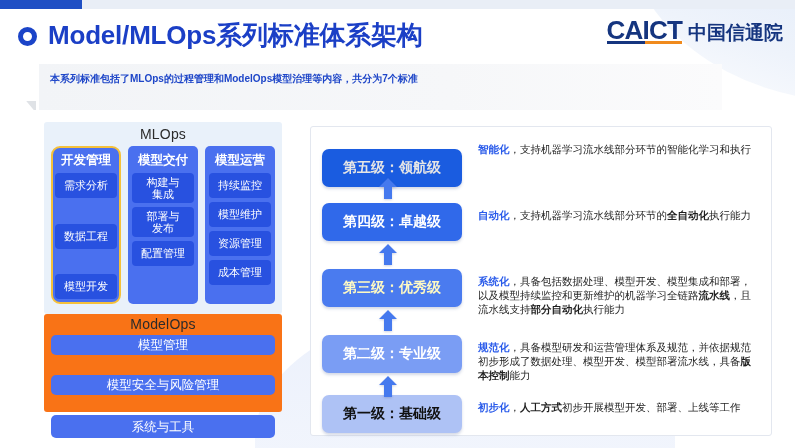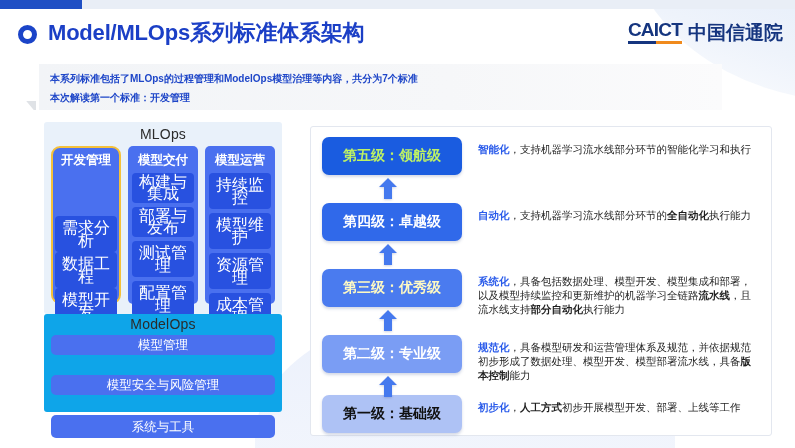--- a/index.html
+++ b/index.html
@@ -49,32 +49,32 @@
     display: flex; align-items: center; gap: 11px;
     z-index: 6;
   }
   .ring-icon {
     width: 19px; height: 19px; border-radius: 50%;
     border: 5px solid #1b44c8;
     flex: 0 0 auto;
     margin-top: 2px;
   }
   .title-text {
-    font-size: 22px; font-weight: bold; color: #1b3fc6;
+    font-size: 26px; font-weight: bold; color: #1b3fc6;
     letter-spacing: -0.2px; white-space: nowrap;
   }
 
   
   .logo {
     position: absolute; right: 12px; top: 20px;
     display: flex; align-items: flex-end; gap: 6px; z-index: 6;
   }
   .logo-en-wrap { position: relative; }
   .logo-en {
-    font-size: 19px; font-weight: bold; color: #15357f;
+    font-size: 26px; font-weight: bold; color: #15357f;
     letter-spacing: -0.8px; line-height: 20px;
   }
   .logo-rule { display: flex; height: 3px; width: 100%; margin-top: 1px; }
   .logo-rule .b { flex: 1.05; background: #15357f; }
   .logo-rule .o { flex: 1; background: #f08a1c; }
   .logo-cn {
     font-size: 19px; font-weight: bold; color: #15357f;
     line-height: 22px; letter-spacing: 0px;
   }
 
@@ -117,42 +117,41 @@
   .col {
     flex: 1; background: #4a70ef; border-radius: 5px;
     padding: 4px 4px 5px 4px;
     display: flex; flex-direction: column;
     height: 158px;
   }
   .col.highlight {
     border: 2.5px solid #f5c13a;
     border-radius: 9px;
     padding: 2px 2px 3px 2px;
-    gap: 43px;
   }
   .col-head {
     text-align: center; font-size: 12.5px; font-weight: bold;
     color: #ffffff; line-height: 20px; margin-bottom: 3px;
   }
   .col-items { display: flex; flex-direction: column; gap: 4px; flex: 1; }
   .col.spread .col-items { justify-content: space-between; gap: 0; }
   .chip {
     background: #2851e0; border-radius: 4px;
     text-align: center; color: #ffffff;
-    font-size: 16px; line-height: 13px;
+    font-size: 11px; line-height: 13px;
     padding: 5px 2px; min-height: 25px;
     display: flex; align-items: center; justify-content: center;
   }
   .chip.two-line { line-height: 12px; padding: 3px 2px; }
 
   
   .modelops-panel {
     position: absolute; left: 44px; top: 314px;
     width: 238px; height: 98px;
-    background: #0ea5e9; border-radius: 3px;
+    background: #f97316; border-radius: 3px;
     padding: 0 7px; z-index: 4;
   }
   .modelops-title {
     text-align: center; font-size: 14px; color: #2b2b2b;
     line-height: 21px; letter-spacing: .2px;
   }
   .mo-bar {
     background: #4a70ef; border-radius: 5px;
     text-align: center; color: #ffffff;
     font-size: 12.5px; font-weight: normal;
@@ -227,40 +226,38 @@
         <div class="b"></div>
         <div class="o"></div>
       </div>
     </div>
     <div class="logo-cn">中国信通院</div>
   </div>
 
   <div class="sub-shadow"></div>
   <div class="subtitle">
     <div>本系列标准包括了MLOps的过程管理和ModelOps模型治理等内容，共分为7个标准</div>
-    <div>本次解读第一个标准：开发管理</div>
   </div>
 
   <div class="left-panel">
     <div class="mlops-title">MLOps</div>
     <div class="cols" id="mlops-cols">
         <div class="col highlight spread spread">
           <div class="col-head">开发管理</div>
           <div class="col-items">
             <div class="chip">需求分析</div>
             <div class="chip">数据工程</div>
             <div class="chip">模型开发</div>
           </div>
         </div>
         <div class="col">
           <div class="col-head">模型交付</div>
           <div class="col-items">
             <div class="chip two-line">构建与<br>集成</div>
             <div class="chip two-line">部署与<br>发布</div>
-            <div class="chip">测试管理</div>
             <div class="chip">配置管理</div>
           </div>
         </div>
         <div class="col">
           <div class="col-head">模型运营</div>
           <div class="col-items">
             <div class="chip">持续监控</div>
             <div class="chip">模型维护</div>
             <div class="chip">资源管理</div>
             <div class="chip">成本管理</div>
@@ -276,21 +273,21 @@
         <div class="mo-bar">模型安全与风险管理</div>
         <div class="mo-bar">组织结构</div>
       </div>
   </div>
 
   <div class="tools-bar">系统与工具</div>
 
   <div class="right-panel">
     <div class="levels" id="levels">
         <div class="level-row" style="top: 10px;">
-          <div class="level-box" style="background: rgb(26, 92, 224); color: #bef264; height: 38px;">第五级：领航级</div>
+          <div class="level-box" style="background: rgb(26, 92, 224); color: #e5e5e5; height: 38px; margin-top: 12px;">第五级：领航级</div>
           <div class="level-desc"><span class="kw">智能化</span><span>，支持机器学习流水线部分环节的</span><span style="font-weight: normal;">智能化学习</span><span>和执行</span></div>
         </div>
         <div class="arrow" style="top: 51px;">
           <svg width="18" height="21" viewBox="0 0 18 21">
             <path d="M9 0 L18 9 L13 9 L13 21 L5 21 L5 9 L0 9 Z" fill="#4579ee"></path>
           </svg>
         </div>
         <div class="level-row" style="top: 76px;">
           <div class="level-box" style="background: rgb(48, 105, 234); color: rgb(255, 255, 255); height: 38px;">第四级：卓越级</div>
           <div class="level-desc"><span class="kw">自动化</span><span>，支持机器学习流水线部分环节的</span><span style="font-weight: bold;">全自动化</span><span>执行能力</span></div>

